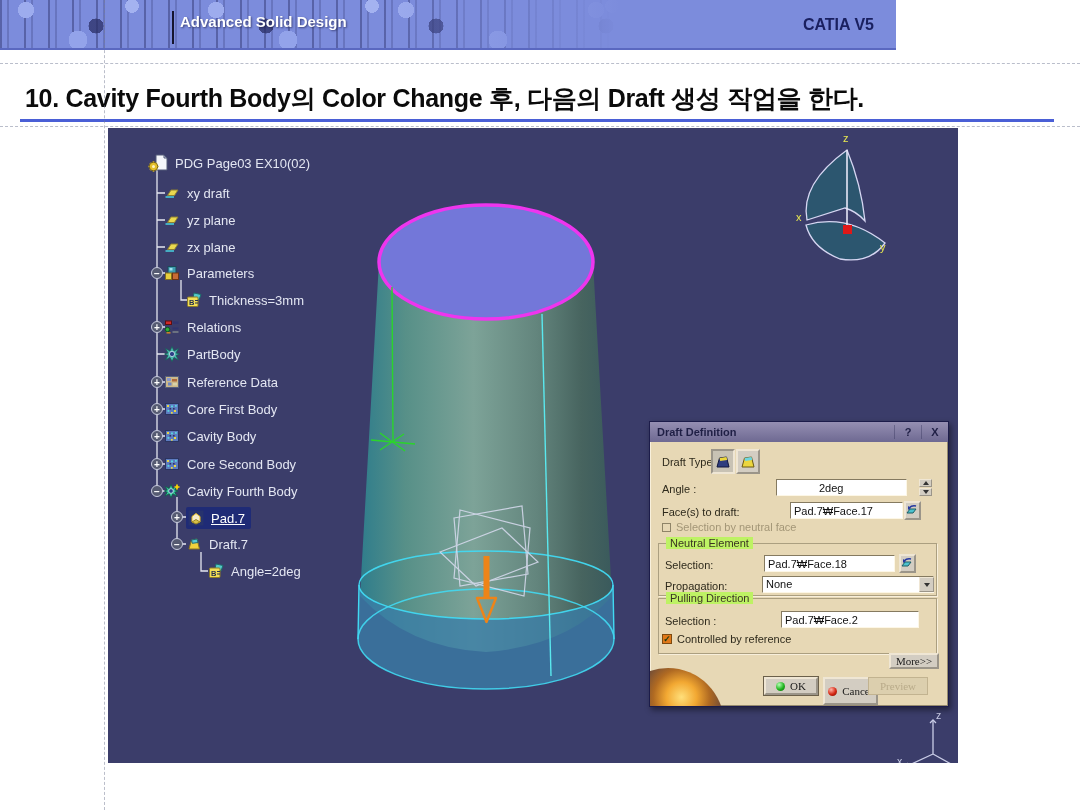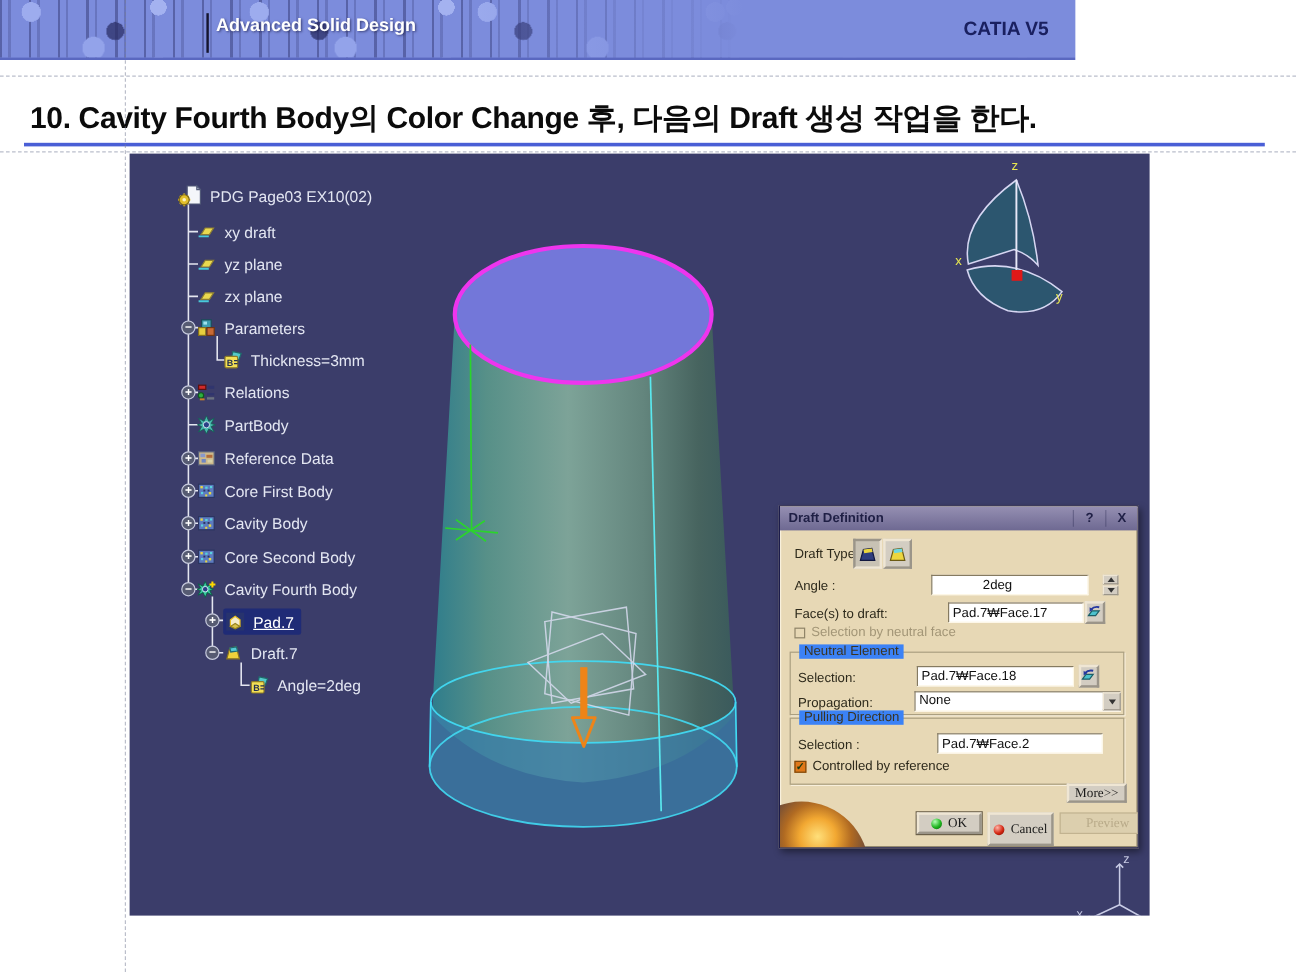--- a/index.html
+++ b/index.html
@@ -39,21 +39,21 @@
   .dlg{position:absolute;left:541px;top:293px;width:300px;height:286px;background:#e7d8b5;border:1px solid #1c1c4a;box-shadow:inset 1px 1px 0 #f8f0dc, inset -1px -1px 0 #958a6e, 2px 3px 6px rgba(0,0,0,.45);overflow:hidden;box-sizing:border-box;}
   .planet{position:absolute;left:-38px;top:246px;width:112px;height:112px;border-radius:50%;
     background:radial-gradient(circle at 62% 26%, #ffdf7a 0%, #f2a832 14%, #b06a22 26%, #4a3a44 46%, #221f3e 66%, #15132c 100%);}
   .dlg-title{position:absolute;left:0;top:0;width:100%;height:20px;background:linear-gradient(180deg,#958fb2,#6e6992);display:flex;align-items:center;color:#1f1f45;font-size:11px;font-weight:bold;}
   .dlg-title .cap{padding-left:7px;flex:1;}
   .tbtn{width:26px;text-align:center;border-left:1px solid rgba(40,40,80,.35);height:14px;line-height:14px;font-weight:bold;cursor:default;}
   .dl{position:absolute;color:#2e2a1c;font-size:11px;white-space:nowrap;}
   .dl.gray{color:#a39677;}
   .fld{position:absolute;background:#fff;border:1px solid;border-color:#857a60 #fdf7e6 #fdf7e6 #857a60;font-size:11px;color:#111;padding:0 3px;box-sizing:border-box;font-family:"Liberation Sans",sans-serif;}
   .grp{position:absolute;border:1px solid #ab9f80;box-shadow:1px 1px 0 rgba(255,250,235,.7);}
-  .leg{position:absolute;background:#3b82f6;padding:0 4px;color:#3a3422;font-size:11px;white-space:nowrap;}
+  .leg{position:absolute;background:#bef264;padding:0 4px;color:#3a3422;font-size:11px;white-space:nowrap;}
   .b3{position:absolute;background:#d3cdc2;border:2px outset #efe6d4;font-size:11px;color:#1a1a1a;display:flex;align-items:center;justify-content:center;gap:5px;box-sizing:border-box;font-family:Liberation Serif, serif;}
   .b3.pressed{border-style:inset;background:#c8c2b4;}
   .b3.disabled{background:#dccfae;border:1px solid #c2b390;color:#b9ab8a;}
   .b3.default-btn{box-shadow:0 0 0 1px #6b604a;}
   .led{width:9px;height:9px;border-radius:50%;display:inline-block;}
   .led.green{background:radial-gradient(circle at 35% 30%, #b4ffb4, #1fb41f 55%, #0a5e0a);}
   .led.red{background:radial-gradient(circle at 35% 30%, #ffb4a8, #d42612 55%, #6e0c04);}
   .spin{position:absolute;width:13px;box-sizing:border-box;}
   .spin .sb{position:absolute;left:0;width:13px;height:8px;background:#d3cdc2;border:1px outset #efe6d4;box-sizing:border-box;display:flex;align-items:center;justify-content:center;}
   .tri-up{width:0;height:0;border-left:3px solid transparent;border-right:3px solid transparent;border-bottom:4px solid #333;}
@@ -438,17 +438,17 @@
       <div class="b3" style="left:239px;top:231px;width:50px;height:16px">More&gt;&gt;</div>
 
       <div class="b3 default-btn" style="left:114px;top:255px;width:54px;height:18px">
           <span class="led green"></span>
           <span>OK</span>
         </div>
       <div class="b3" style="left:173px;top:255px;width:55px;height:28px">
           <span class="led red"></span>
           <span>Cancel</span>
         </div>
-      <div class="b3 disabled" style="left:233px;top:255px;width:80px;height:18px">Preview</div>
+      <div class="b3 disabled" style="left:218px;top:255px;width:60px;height:18px">Preview</div>
     </div>
   </div>
 
 </div>
 
 </body></html>

